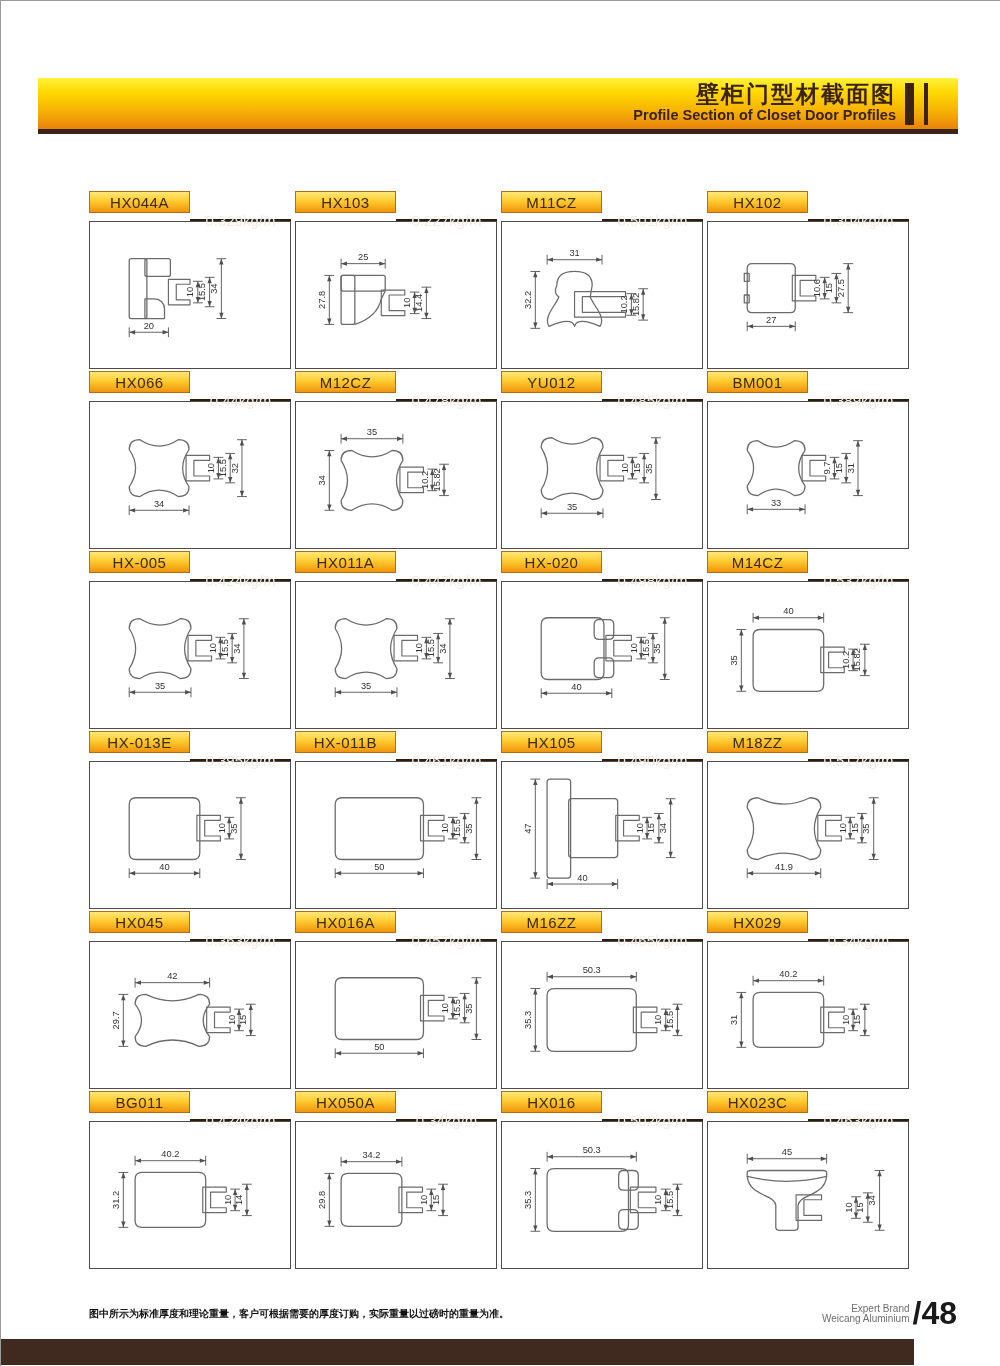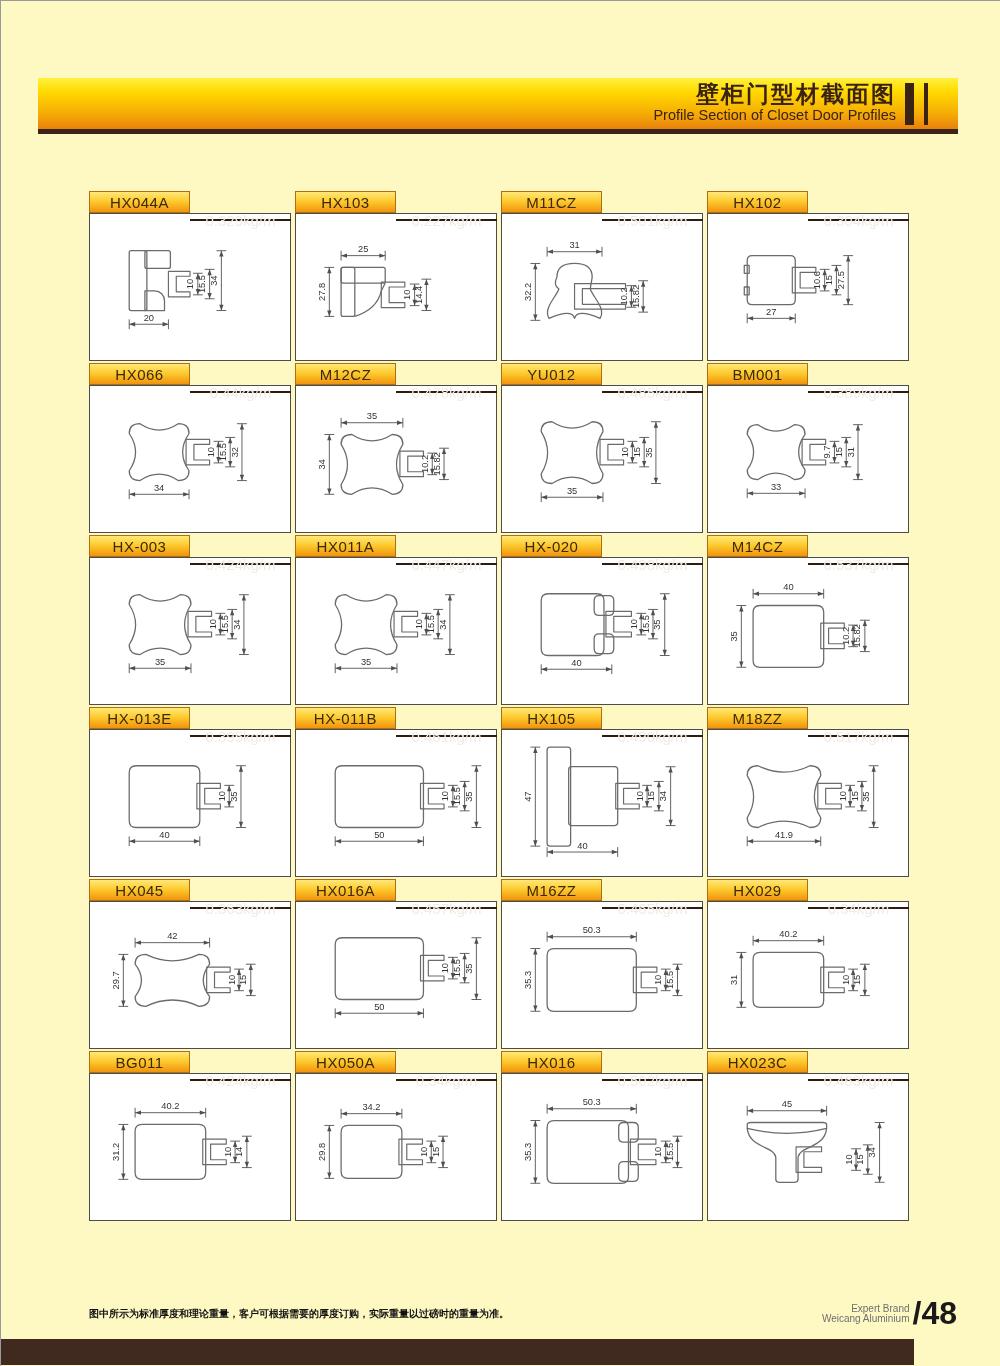--- a/index.html
+++ b/index.html
@@ -1,42 +1,42 @@
 <!DOCTYPE html>
 <html><head>
 <meta charset="utf-8">
 <style>
   html,body{margin:0;padding:0;background:#e8e8e8;}
-  #page{position:relative;width:1000px;height:1366px;background:#fef9c3;
+  #page{position:relative;width:1000px;height:1366px;background:#ffffff;
         font-family:"Liberation Sans","DejaVu Sans",sans-serif;overflow:hidden;
         border-left:1px solid #9a9a9a;border-top:1px solid #9a9a9a;box-sizing:border-box;}
   
   #banner{position:absolute;left:37px;top:77px;width:920px;height:51px;
           background:linear-gradient(180deg,#fff23b 0%,#ffd800 28%,#f6ae05 68%,#e8810d 100%);
           border-bottom:5px solid #3a2417;}
   #banner .titles{position:absolute;right:62px;top:3px;text-align:right;color:#3b2314;}
   #banner .zh{font-size:23px;font-weight:bold;letter-spacing:2px;line-height:26px;}
-  #banner .en{font-size:14.5px;font-weight:normal;line-height:17px;}
+  #banner .en{font-size:14.5px;font-weight:bold;line-height:17px;}
   .banner-bar{position:absolute;top:5px;background:#3b2314;height:42px;}
   #bar1{right:44px;width:9px;}
   #bar2{right:30px;width:4px;}
   
   #grid{position:absolute;left:88px;top:190px;width:824px;
         display:grid;grid-template-columns:repeat(4,202px);column-gap:4px;row-gap:2px;}
   .cell{width:202px;}
   .cell-header{display:flex;height:22px;}
   .cell-header .model{flex:1;display:flex;align-items:center;justify-content:center;
       font-size:15px;color:#3a2a08;letter-spacing:.5px;
       background:linear-gradient(180deg,#ffe87a 0%,#fecb2f 45%,#f0940d 100%);
       border:1px solid #b06e10;box-sizing:border-box;}
   .cell-header .weight{flex:1;display:flex;align-items:center;justify-content:center;
       font-size:15px;color:#f1ece4;
       background:linear-gradient(180deg,#7d5f4b 0%,#4a2f1b 70%,#3a2212 100%);
       border:1px solid #2e1c0e;box-sizing:border-box;margin-top:28px;}
-  .cell-draw{margin-top:0;height:148px;background:#fff;border:1.5px solid #4c4c4c;box-sizing:border-box;}
+  .cell-draw{margin-top:8px;height:148px;background:#fff;border:1.5px solid #4c4c4c;box-sizing:border-box;}
   .cell-draw svg{display:block;width:100%;height:100%;}
   
   #footer{position:absolute;left:88px;top:1294px;width:868px;display:flex;
           align-items:center;justify-content:space-between;}
   #footer .note{font-size:10px;font-weight:600;color:#111;}
   #pageno{display:flex;align-items:center;}
   #pageno .brand{text-align:right;font-size:10px;color:#6f6f6f;line-height:10px;margin-right:3px;}
   #pageno .num{font-size:32px;font-weight:bold;color:#1a1a1a;}
   #bottombar{position:absolute;left:0;top:1338px;width:913px;height:26px;background:#40291e;}
 </style>
@@ -345,21 +345,21 @@
             <polygon points="40,108 46,110.2 46,105.8" fill="#4f4f4f"></polygon>
             <polygon points="99,108 93,105.8 93,110.2" fill="#4f4f4f"></polygon>
             <line x1="40" y1="103" x2="40" y2="113" stroke="#4f4f4f" stroke-width="0.9"></line>
             <line x1="99" y1="103" x2="99" y2="113" stroke="#4f4f4f" stroke-width="0.9"></line>
             <text x="69.5" y="104.5" text-anchor="middle" font-size="9.5" fill="#333">33</text>
           </svg>
         </div>
       </div>
       <div class="cell">
         <div class="cell-header">
-          <div class="model">HX-003</div>
+          <div class="model">HX-005</div>
           <div class="weight">0.424kg/m</div>
         </div>
         <div class="cell-draw">
           <svg viewBox="0 0 204 146">
             <path d="M51,36 Q71.5,49 92,36 Q103,36 103,46 Q90,66.5 103,87 Q103,97 92,97 Q71.5,84 51,97 Q40,97 40,87 Q53,66.5 40,46 Q40,36 51,36 Z" fill="none" stroke="#6b6b6b" stroke-width="1.3" stroke-linejoin="round"></path>
             <path d="M100,53 h24 v5 h-16 v16 h16 v5 h-24 z" fill="none" stroke="#6b6b6b" stroke-width="1.2" stroke-linejoin="round"></path>
             <line x1="133" y1="55" x2="133" y2="77" stroke="#4f4f4f" stroke-width="0.9"></line>
             <polygon points="133,55 130.8,61 135.2,61" fill="#4f4f4f"></polygon>
             <polygon points="133,77 135.2,71 130.8,71" fill="#4f4f4f"></polygon>
             <line x1="128" y1="55" x2="138" y2="55" stroke="#4f4f4f" stroke-width="0.9"></line>

